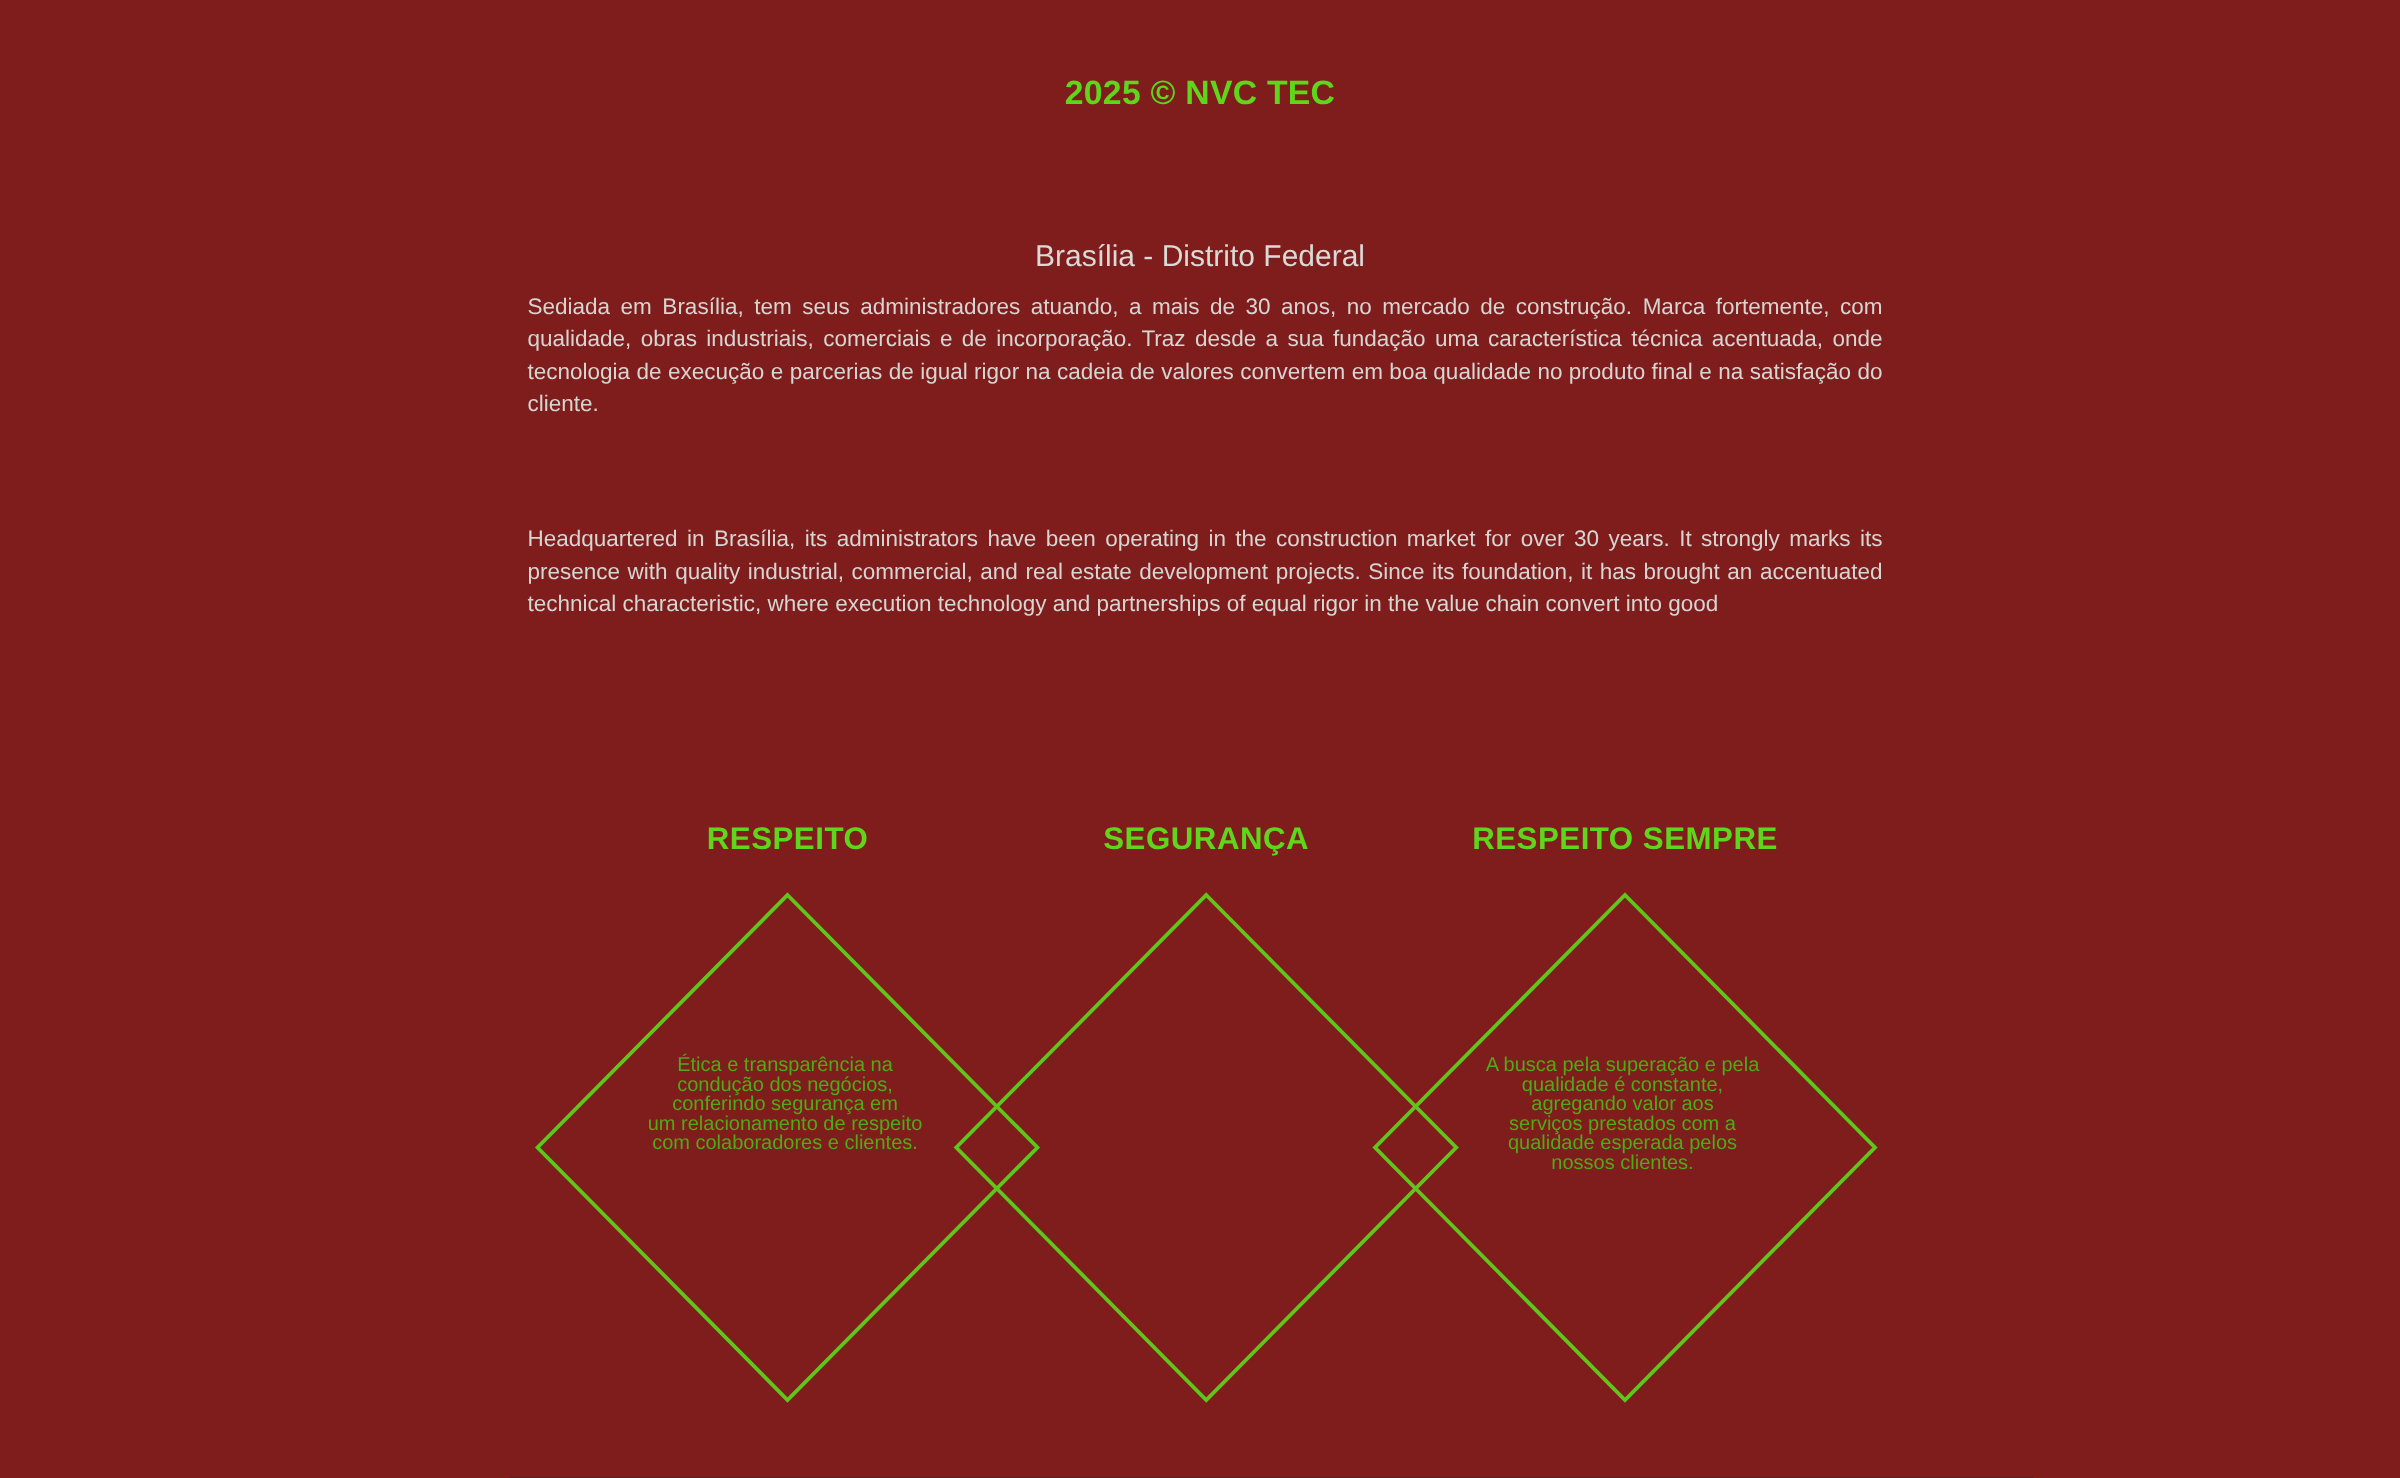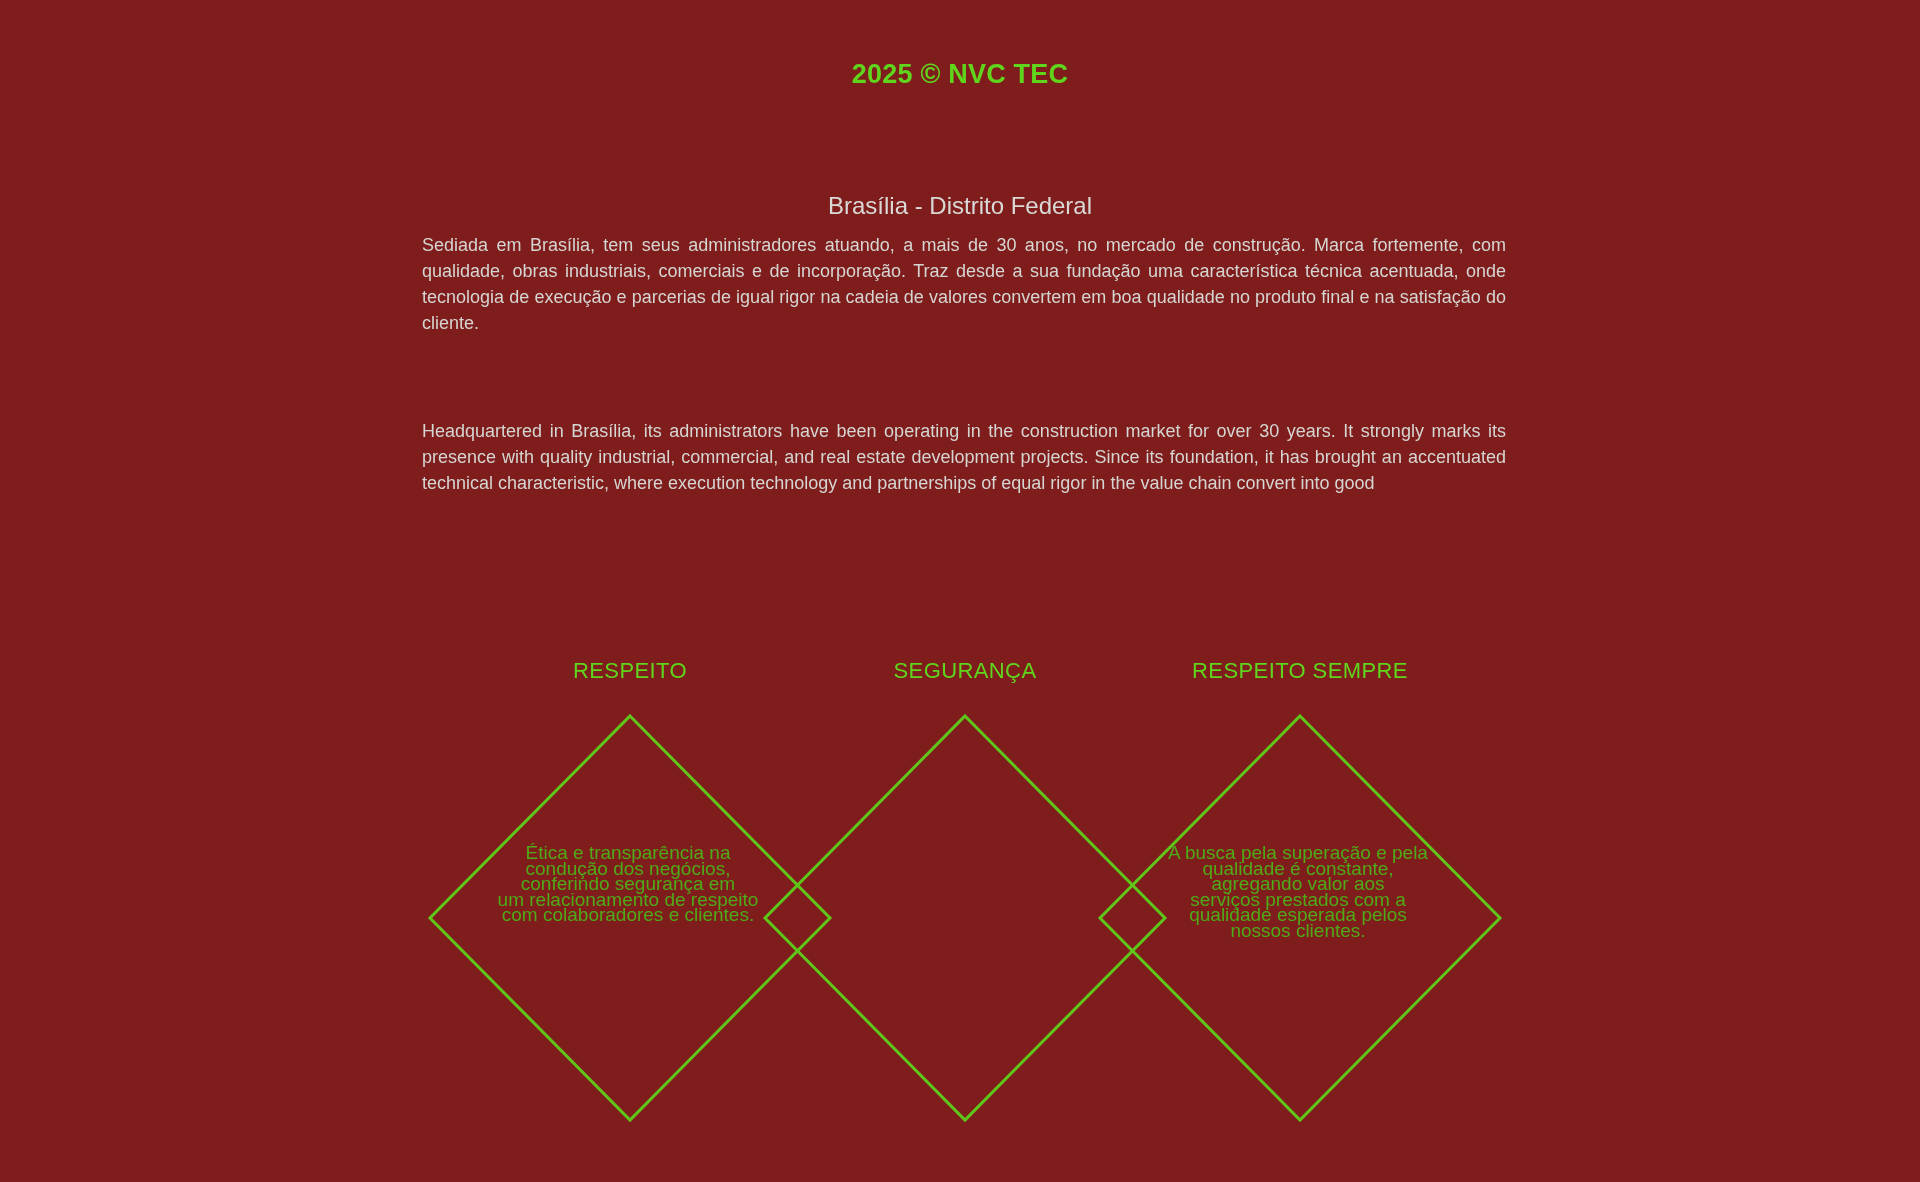--- a/index.html
+++ b/index.html
@@ -81,22 +81,22 @@
   .value-card.c2 { left: 761px; }
   .value-card.c3 { left: 1096px; }
 
   .value-heading {
     position: absolute;
     top: 0;
     left: 0;
     width: 408px;
     text-align: center;
     color: #5fd61c;
-    font-size: 22px;
-    font-weight: normal;
+    font-size: 25px;
+    font-weight: bold;
     letter-spacing: 0.4px;
     line-height: 22px;
     z-index: 4;
   }
 
   .diamond {
     position: absolute;
     top: 54px;
     left: 2px;
     width: 404px;
@@ -109,21 +109,21 @@
     overflow: visible;
   }
 
   .value-text {
     position: absolute;
     top: 185px;
     left: 34px;
     width: 336px;
     text-align: center;
     color: #4faa17;
-    font-size: 19px;
+    font-size: 16px;
     line-height: 15.5px;
     z-index: 3;
   }
   .value-text .ln { display: block; white-space: nowrap; }
 
 </style>
 </head>
 <body>
 
 <div class="page">

